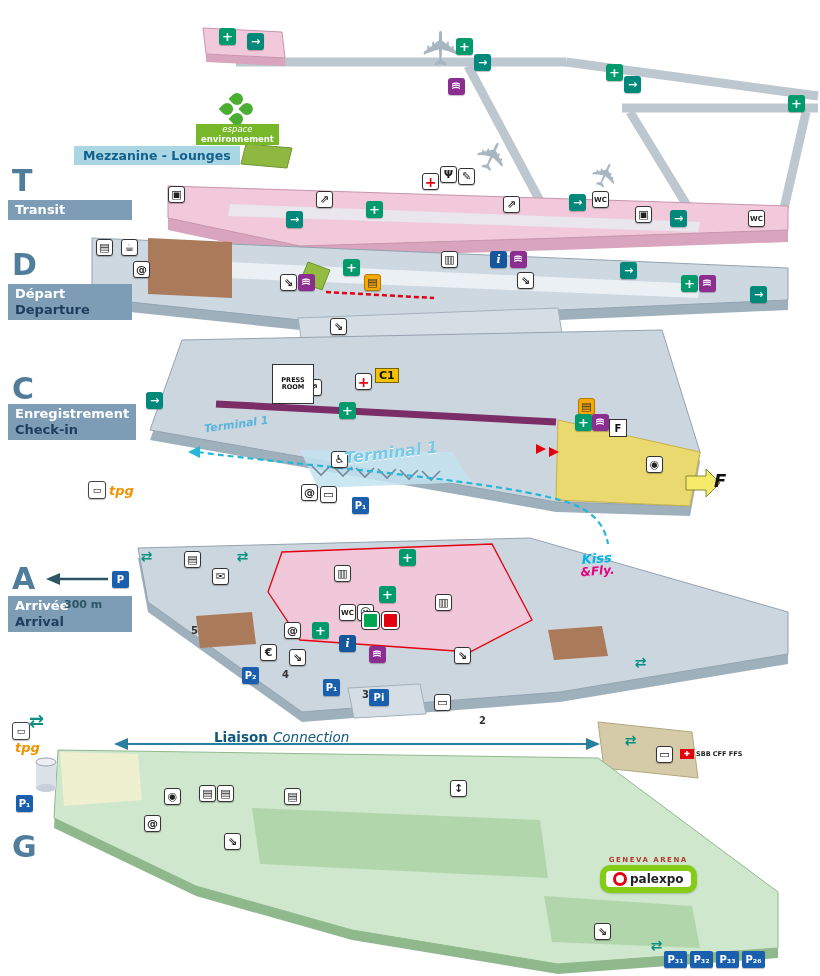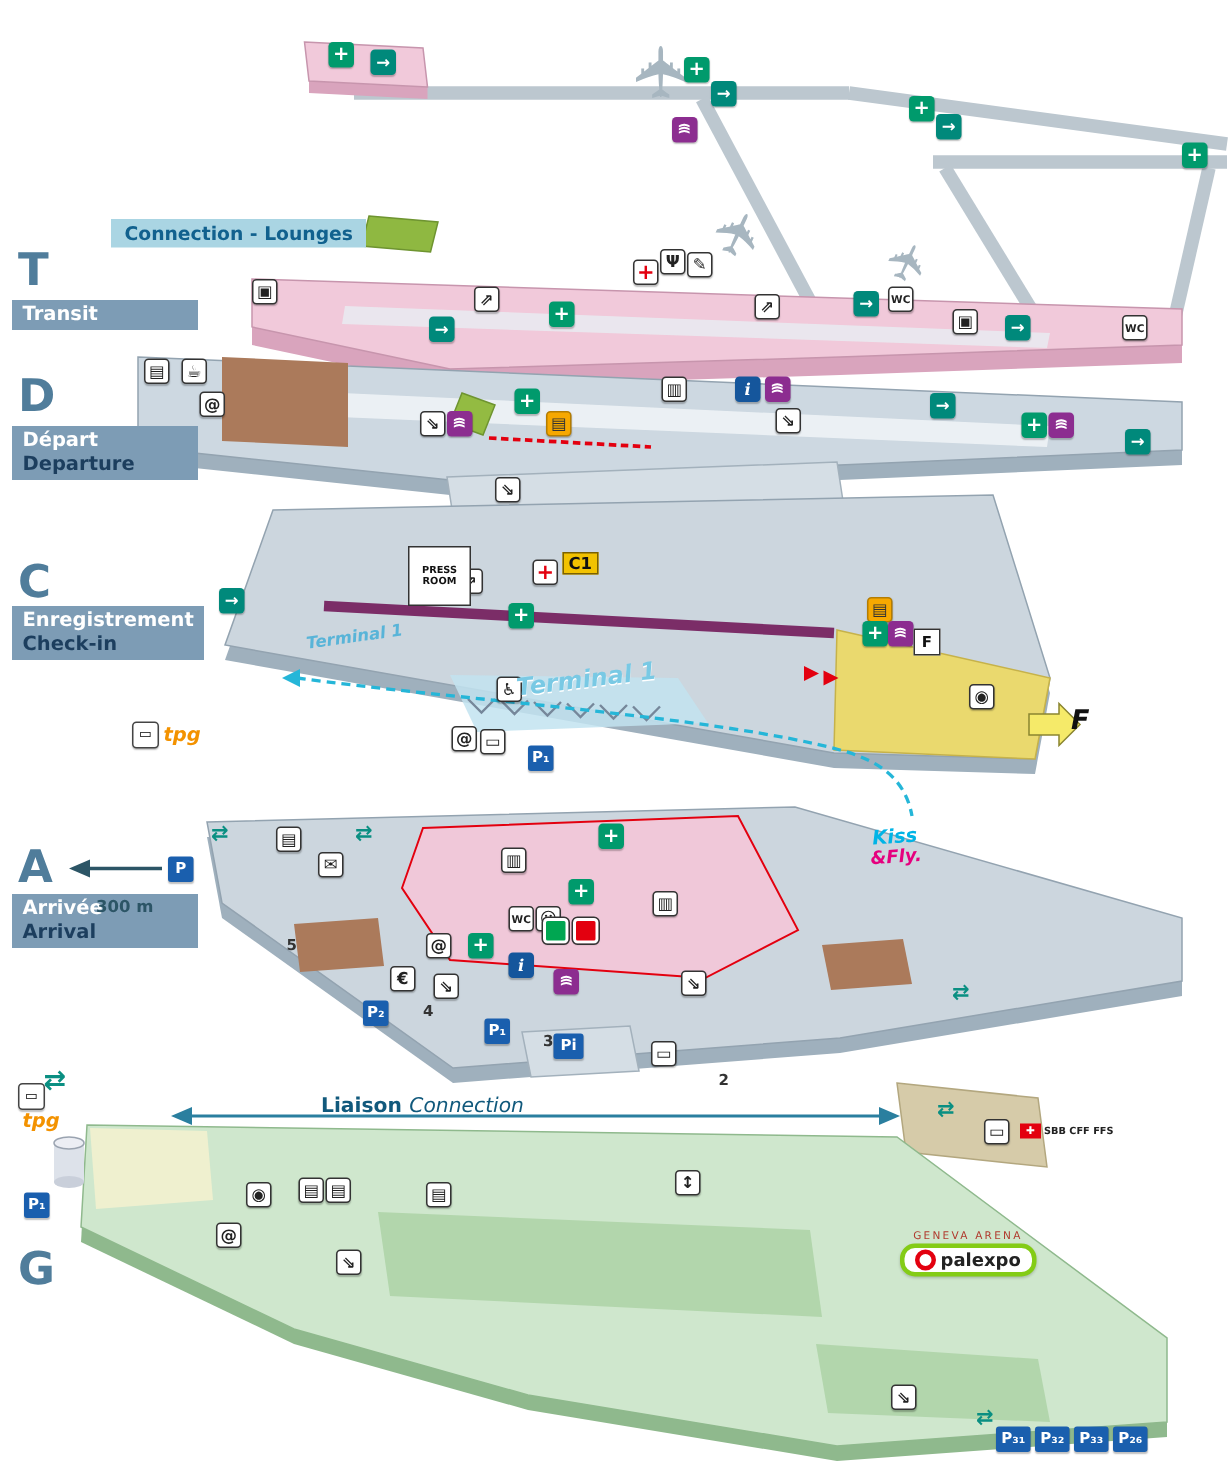--- a/index.html
+++ b/index.html
@@ -57,22 +57,22 @@
   .tpgblock{position:absolute;display:flex;align-items:center;}
   .tpgblock.col{flex-direction:column;align-items:flex-start;}
   .minibox{width:16px;height:16px;background:#fff;border:1px solid #444;border-radius:3px;
            font-size:9px;display:flex;align-items:center;justify-content:center;box-shadow:0 1px 1px rgba(0,0,0,.25);}
   .tpgtxt{color:#f39200;font-weight:bold;font-style:italic;font-size:13px;margin-left:3px;}
   .sbb{position:absolute;display:flex;align-items:center;}
   .sbbflag{width:14px;height:10px;background:#e3000f;color:#fff;font-size:7px;font-weight:bold;
            display:flex;align-items:center;justify-content:center;}
   .sbbtxt{font-size:6.5px;font-weight:bold;color:#222;margin-left:2px;white-space:nowrap;}
   .palexpo{position:absolute;display:flex;flex-direction:column;align-items:center;}
-  .arena{font-size:7px;font-weight:normal;color:#b03a2e;letter-spacing:1.5px;margin-bottom:1px;}
-  .palbox{background:#fff;border:3px solid #84cc16;border-radius:10px;padding:1px 7px;
+  .arena{font-size:7px;font-weight:bold;color:#b03a2e;letter-spacing:1.5px;margin-bottom:1px;margin-top:36px;}
+  .palbox{background:#fff;border:6px solid #84cc16;border-radius:10px;padding:1px 7px;
           display:flex;align-items:center;box-shadow:0 1px 2px rgba(0,0,0,.2);}
   .ring{width:8px;height:8px;border:3px solid #e3000f;border-radius:50%;margin-right:3px;}
   .paltxt{font-weight:bold;font-size:12px;color:#222;}
   .espace{position:absolute;display:flex;flex-direction:column;align-items:center;}
   .clover{width:26px;height:26px;transform:rotate(45deg);display:grid;
           grid-template-columns:12px 12px;grid-template-rows:12px 12px;gap:2px;margin-bottom:2px;}
   .clover i{background:#4aae32;border-radius:50% 50% 50% 0;}
   .espbox{background:#76b82a;color:#fff;padding:1px 5px;font-size:8.5px;line-height:9.5px;text-align:center;}
   .espbox .e1{font-style:italic;}
   .espbox .e2{font-weight:bold;}
@@ -457,22 +457,34 @@
   </div>
   <div class="bar" style="left:8px;top:284px">
     <span class="fr">Départ</span>
     <span class="en">Departure</span>
   </div>
   <div class="bar" style="left:8px;top:596px">
     <span class="fr">Arrivée</span>
     <span class="en">Arrival</span>
   </div>
 
-  <div class="mezz" style="left:74px;top:146px">Connection - Lounges</div>
-
+  <div class="mezz" style="left:74px;top:146px">Mezzanine - Lounges</div>
+
+  <div class="espace" style="left:196px;top:96px">
+    <div class="clover">
+        <i></i>
+        <i></i>
+        <i></i>
+        <i></i>
+      </div>
+    <div class="espbox">
+      <div class="e1">espace</div>
+      <div class="e2">environnement</div>
+    </div>
+  </div>
 
   <div class="t1small" style="left:204px;top:418px">Terminal 1</div>
   <div class="t1large" style="left:344px;top:443px">Terminal 1</div>
 
   <div class="dist" style="left:64px;top:598px">300 m</div>
   <div class="pressroom" style="left:272px;top:364px">PRESS ROOM</div>
   <div class="c1box" style="left:375px;top:368px">C1</div>
   <div class="ficonbox" style="left:609px;top:419px">F</div>
   <div class="fgate" style="left:714px;top:470px">F</div>
 

